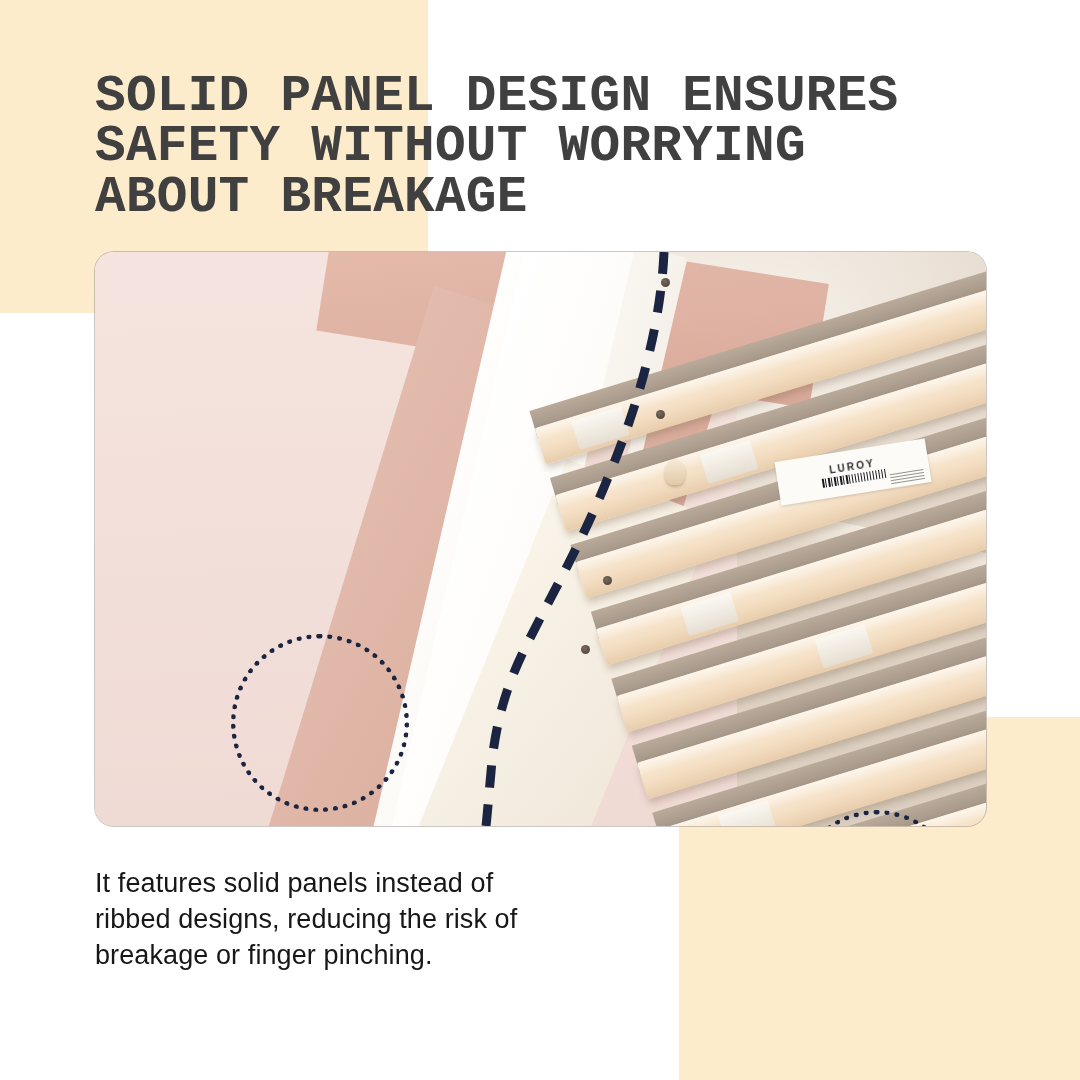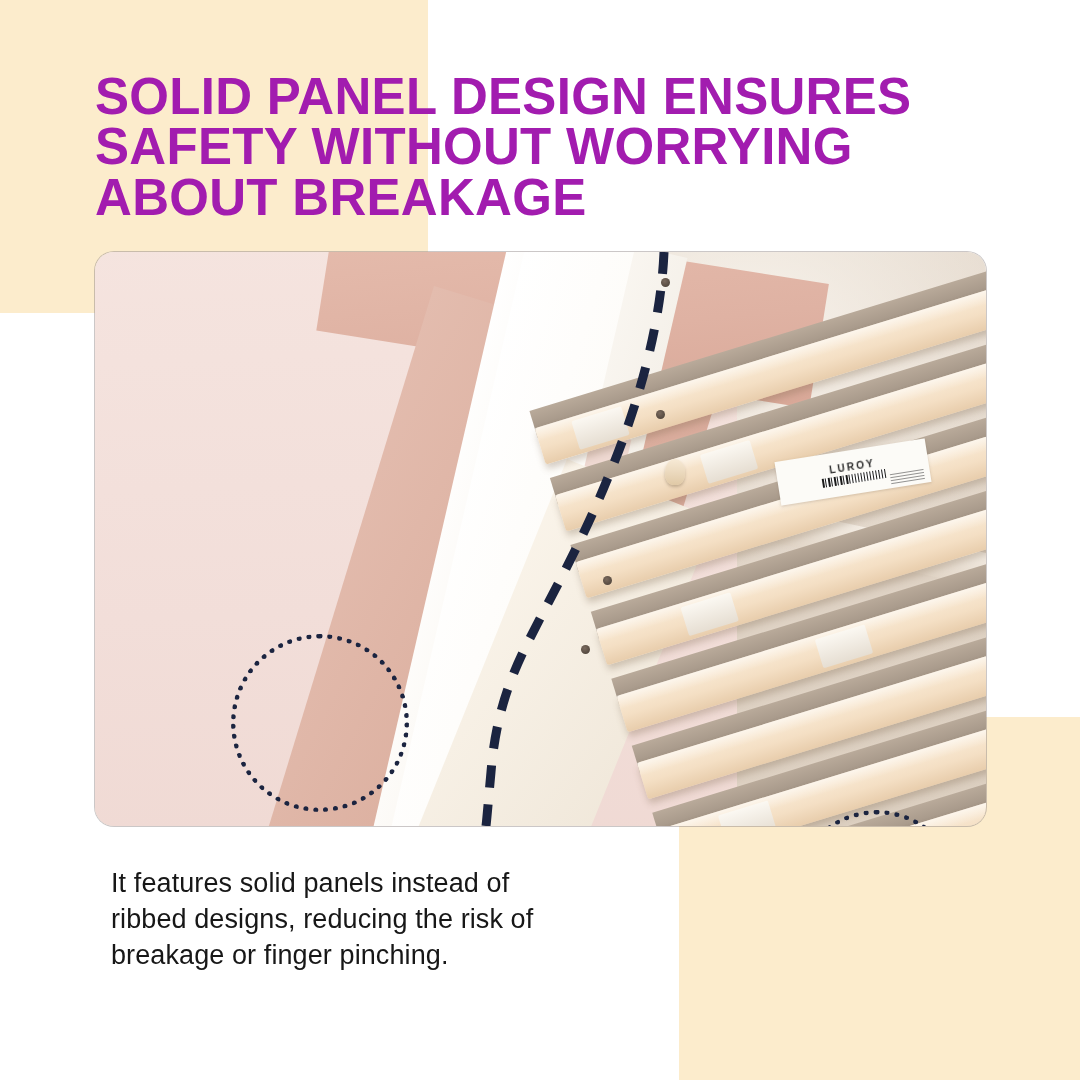--- a/index.html
+++ b/index.html
@@ -218,21 +218,21 @@
     white-space:pre-line;
     letter-spacing:0.1px;
   }
 </style>
 </head>
 <body style="background: rgb(255, 255, 255);">
 
 <div class="bg-block" id="block-tl" style="background: rgb(252, 236, 204);"></div>
 <div class="bg-block" id="block-br" style="background: rgb(252, 236, 204);"></div>
 
-<h1 id="headline" style="color: #a21caf;">SOLID PANEL DESIGN ENSURES
+<h1 id="headline" style="color: #404040; font-family: Liberation Mono, monospace;">SOLID PANEL DESIGN ENSURES
 SAFETY WITHOUT WORRYING
 ABOUT BREAKAGE</h1>
 
 <figure id="photo-card">
   <div id="photo-scene">
 
     <div class="sc" id="wall"></div>
     <div class="sc" id="wall-light"></div>
     <div class="sc" id="baseboard"></div>
 
@@ -288,15 +288,15 @@
                C 486 292, 455 346, 432 392
                C 412 432, 400 470, 396 520
                C 393 552, 392 566, 391 574" fill="none" stroke="#1B2440" stroke-width="9" stroke-linecap="butt" stroke-dasharray="22 17"></path>
     </svg>
   </div>
 
   <div class="dotted-circle" id="circle-left" style="border-color: rgb(27, 36, 64);"></div>
   <div class="dotted-circle" id="circle-right" style="border-color: rgb(27, 36, 64);"></div>
 </figure>
 
-<p id="body-copy" style="color: rgb(23, 23, 23); margin-left: 16px;">It features solid panels instead of
+<p id="body-copy" style="color: rgb(23, 23, 23);">It features solid panels instead of
 ribbed designs, reducing the risk of
 breakage or finger pinching.</p>
 
 </body></html>

